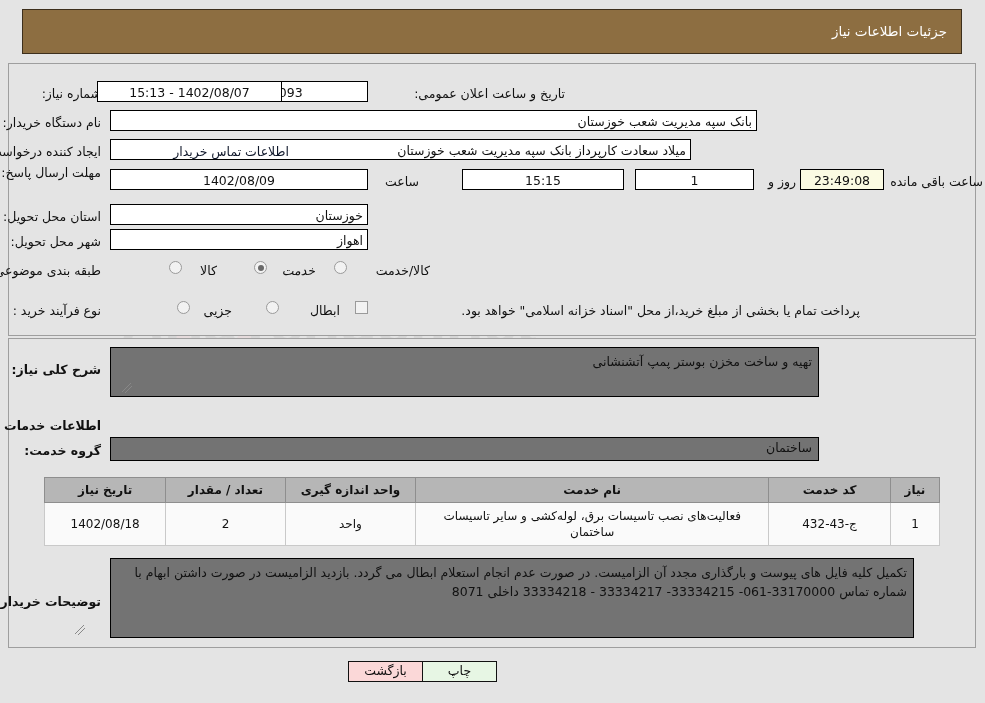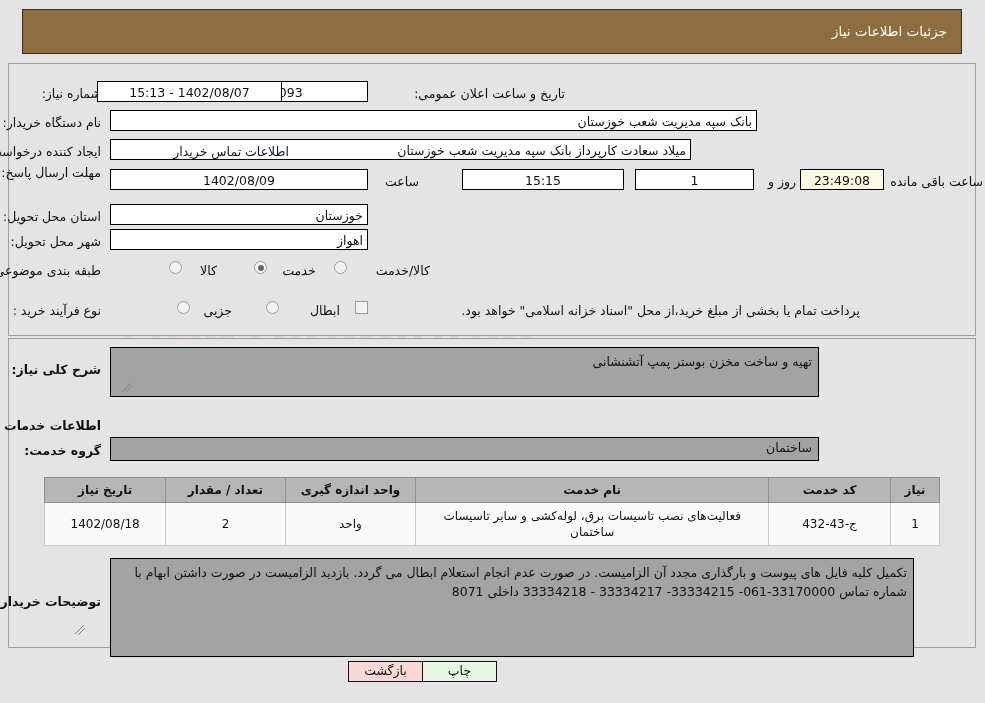--- a/index.html
+++ b/index.html
@@ -112,21 +112,21 @@
     height: 21px;
     line-height: 17px;
   }
   .box-center { text-align: center; }
   .box-right  { text-align: right; }
   .box-yellow { background: #fbfbe3; }
 
   
   .ta {
     position: absolute;
-    background: #a3a3a3;
+    background: #737373;
     border: 1px solid #000000;
     box-sizing: border-box;
     font-size: 12.5px;
     color: #111111;
     padding: 4px 6px;
     overflow: hidden;
     z-index: 4;
     line-height: 19px;
     text-align: right;
   }
@@ -307,21 +307,21 @@
         <td>ج-43-432</td>
         <td>فعالیت‌های نصب تاسیسات برق، لوله‌کشی و سایر تاسیسات ساختمان</td>
         <td>واحد</td>
         <td>2</td>
         <td>1402/08/18</td>
       </tr>
     </tbody>
   </table>
 
   <div class="lbl lbl-b" style="right:884px; top:594px;">توضیحات خریدار:</div>
-  <div class="ta" style="right:71px; top:558px; width:804px; height:99px;">تکمیل کلیه فایل های پیوست و بارگذاری مجدد آن الزامیست. در صورت عدم انجام استعلام ابطال می گردد. بازدید الزامیست در صورت داشتن ابهام با شماره تماس 33170000-061- 33334215- 33334217 - 33334218 داخلی 8071</div>
+  <div class="ta" style="right:71px; top:558px; width:804px; height:80px;">تکمیل کلیه فایل های پیوست و بارگذاری مجدد آن الزامیست. در صورت عدم انجام استعلام ابطال می گردد. بازدید الزامیست در صورت داشتن ابهام با شماره تماس 33170000-061- 33334215- 33334217 - 33334218 داخلی 8071</div>
   <div class="ta-grip" style="right:899px; top:621px;">
     <svg width="12" height="12" viewBox="0 0 12 12" aria-hidden="true">
       <line x1="1" y1="10" x2="10" y2="1" stroke="#888" stroke-width="1"></line>
       <line x1="4" y1="11" x2="11" y2="4" stroke="#888" stroke-width="1"></line>
     </svg>
   </div>
 
   <div class="btn btn-print" style="right:488px; top:661px; width:75px;">چاپ</div>
   <div class="btn btn-back" style="right:562px; top:661px; width:75px;">بازگشت</div>
 

